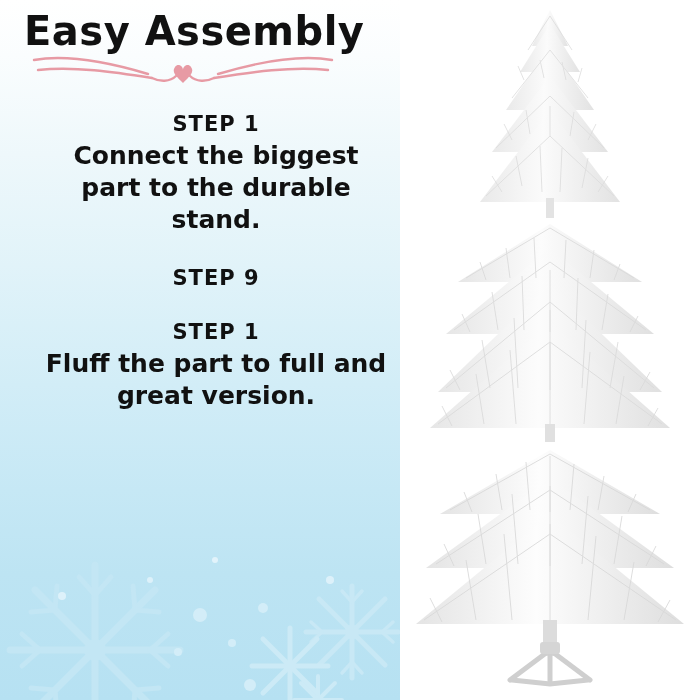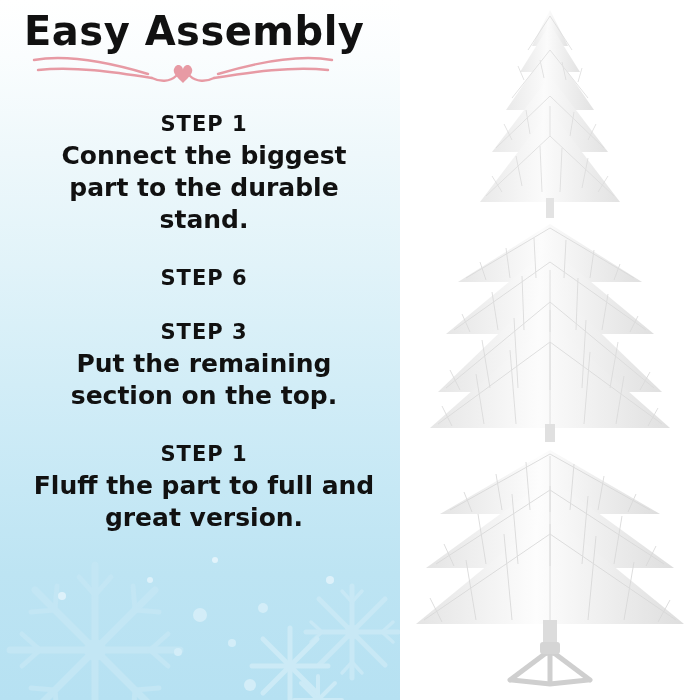--- a/index.html
+++ b/index.html
@@ -59,21 +59,21 @@
   .divider-orn {
     position: absolute;
     left: 28px;
     top: 52px;
     width: 310px;
     height: 36px;
   }
 
   .steps {
     position: absolute;
-    left: 4px;
+    left: 16px;
     top: 112px;
     width: 400px;
   }
   .step-block {
     width: 400px;
     text-align: center;
     margin-bottom: 30px;
   }
   .step-label {
     font-size: 21px;
@@ -201,25 +201,21 @@
       </g>
       <path d="M155 31 C 149 25, 143 20, 147 15 C 150 11, 155 14, 155 18 C 155 14, 160 11, 163 15 C 167 20, 161 25, 155 31 Z" fill="#e79aa4" stroke="none"></path>
     </svg>
 
     <div class="steps">
       <div class="step-block">
         <div class="step-label">STEP 1</div>
         <div class="step-text">Connect the biggest part to the durable stand.</div>
       </div>
       <div class="step-block">
-        <div class="step-label">STEP 6</div>
-      </div>
-      <div class="step-block">
-        <div class="step-label">STEP 3</div>
-        <div class="step-text">Put the remaining section on the top.</div>
+        <div class="step-label">STEP 9</div>
       </div>
       <div class="step-block">
         <div class="step-label">STEP 1</div>
         <div class="step-text">Fluff the part to full and great version.</div>
       </div>
     </div>
   </div>
 
   <div class="right-panel">
 

